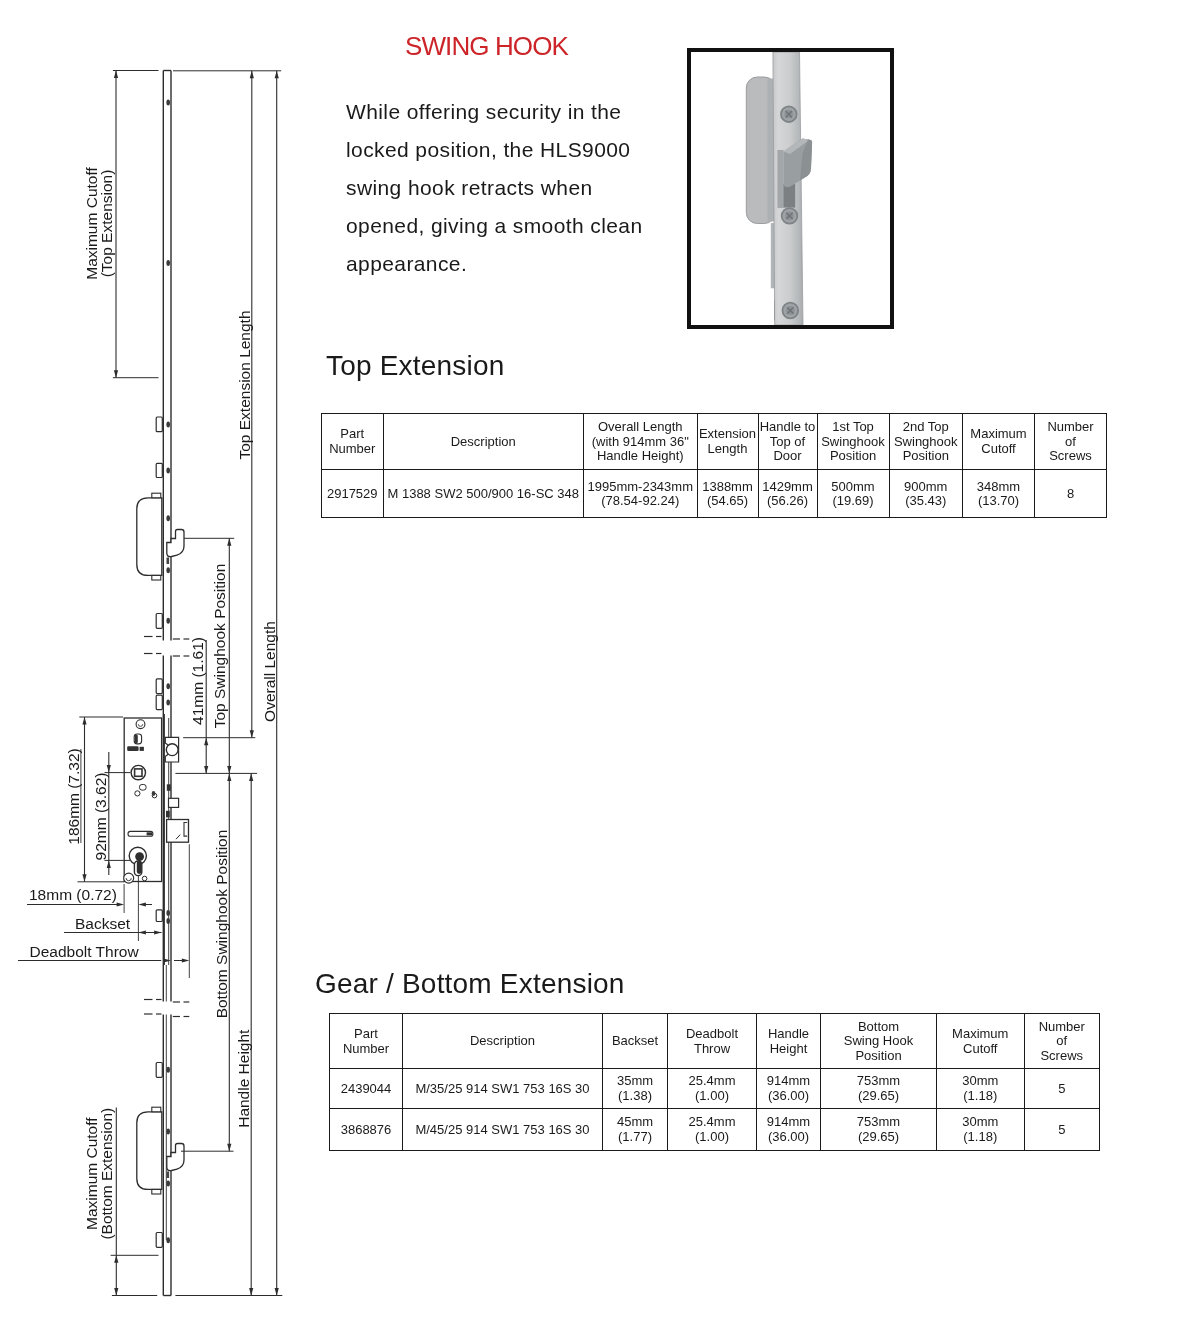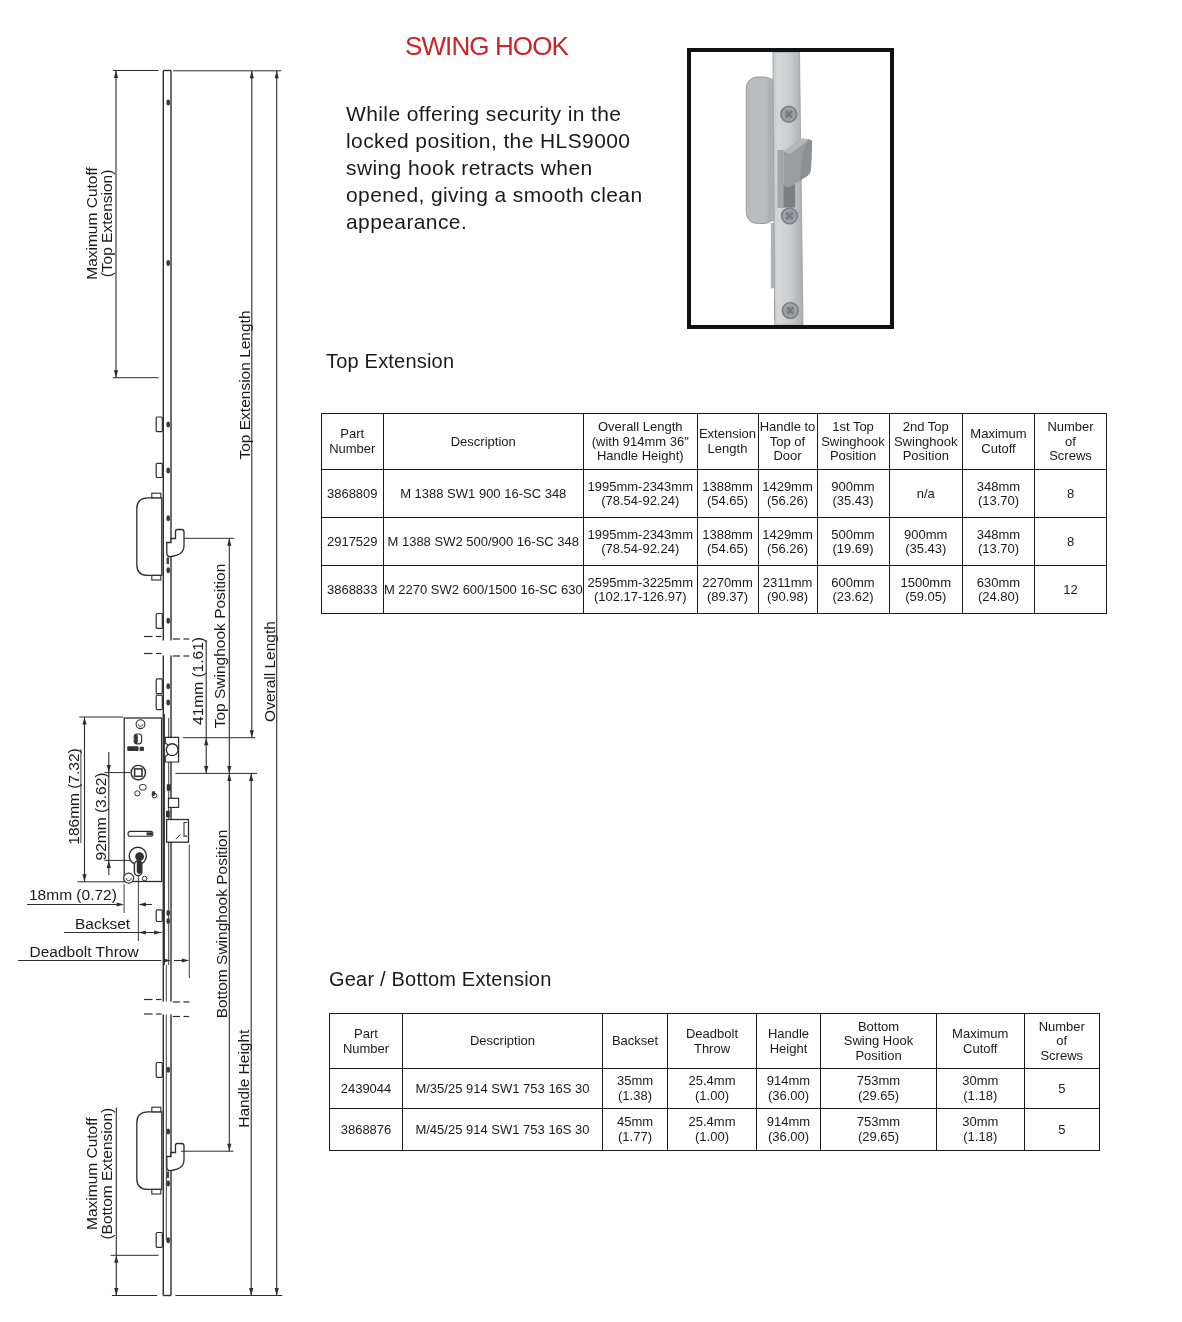--- a/index.html
+++ b/index.html
@@ -1,18 +1,18 @@
 <!DOCTYPE html>
 <html><head><meta charset="utf-8">
 <style>
 html,body{margin:0;padding:0;background:#fff}
 body{width:1182px;height:1322px;position:relative;font-family:"Liberation Sans",sans-serif;color:#1a1a1a}
 table{font-size:13px;line-height:14.6px;color:#1a1a1a}
 td{border:1.5px solid #1a1a1a;text-align:center;vertical-align:middle;padding:1.5px 0 0 0;overflow:visible;white-space:nowrap}
-.title{position:absolute;font-size:20px;letter-spacing:0.2px}
+.title{position:absolute;font-size:28px;letter-spacing:0.2px}
 </style></head>
 <body>
 <svg width="320" height="1322" viewBox="0 0 320 1322" style="position:absolute;left:0;top:0" font-family="Liberation Sans, sans-serif">
     <line x1="163.3" y1="70.5" x2="163.3" y2="640.5" stroke="#2d2d2d" stroke-width="1.4"></line>
 <line x1="163.3" y1="655.5" x2="163.3" y2="1001.5" stroke="#2d2d2d" stroke-width="1.4"></line>
 <line x1="163.3" y1="1014.5" x2="163.3" y2="1295.5" stroke="#2d2d2d" stroke-width="1.4"></line>
 <line x1="171.0" y1="70.5" x2="171.0" y2="640.5" stroke="#2d2d2d" stroke-width="1.4"></line>
 <line x1="171.0" y1="655.5" x2="171.0" y2="1001.5" stroke="#2d2d2d" stroke-width="1.4"></line>
 <line x1="171.0" y1="1014.5" x2="171.0" y2="1295.5" stroke="#2d2d2d" stroke-width="1.4"></line>
 <line x1="164.5" y1="714" x2="164.5" y2="965" stroke="#2d2d2d" stroke-width="0.9"></line>
@@ -171,21 +171,21 @@
 <polygon points="138.4,932.5 145.9,930.4 145.9,934.6" fill="#2d2d2d"></polygon>
 <polygon points="161.6,932.5 154.1,930.4 154.1,934.6" fill="#2d2d2d"></polygon>
 <text x="29.5" y="956.5" font-size="15.5" fill="#1a1a1a">Deadbolt Throw</text>
 <line x1="18" y1="960.5" x2="161.3" y2="960.5" stroke="#2d2d2d" stroke-width="1.0"></line>
 <polygon points="171.0,960.5 163.5,958.4 163.5,962.6" fill="#2d2d2d"></polygon>
 <line x1="174" y1="960.5" x2="182.3" y2="960.5" stroke="#2d2d2d" stroke-width="1.0"></line>
 <polygon points="189.3,960.5 181.8,958.4 181.8,962.6" fill="#2d2d2d"></polygon>
 <line x1="189.3" y1="844.2" x2="189.3" y2="978" stroke="#2d2d2d" stroke-width="0.9"></line>
   </svg>
 <div style="position:absolute;left:405px;top:31px;font-size:26px;color:#cc2428;letter-spacing:-0.9px">SWING HOOK</div>
-<div style="position:absolute;left:346px;top:100px;font-size:21px;line-height:27px;letter-spacing:0.4px">While offering security in the<br>locked position, the HLS9000<br>swing hook retracts when<br>opened, giving a smooth clean<br>appearance.</div>
+<div style="position:absolute;left:346px;top:93px;font-size:21px;line-height:38px;letter-spacing:0.4px">While offering security in the<br>locked position, the HLS9000<br>swing hook retracts when<br>opened, giving a smooth clean<br>appearance.</div>
 <div style="position:absolute;left:687px;top:48px;width:198.5px;height:273px;border:4.5px solid #111;background:#fff"><svg width="198.5" height="273" viewBox="0 0 198.5 273">
       <defs>
         <linearGradient id="barg" x1="0" y1="0" x2="1" y2="0">
           <stop offset="0" stop-color="#c6c8ca"></stop>
           <stop offset="0.18" stop-color="#d5d6d7"></stop>
           <stop offset="0.55" stop-color="#cbcdce"></stop>
           <stop offset="0.85" stop-color="#b6b9bb"></stop>
           <stop offset="1" stop-color="#aaadaf"></stop>
         </linearGradient>
       </defs>
@@ -231,55 +231,33 @@
         <td style="height:54px">Description</td>
         <td style="height:54px">Overall Length<br>(with 914mm 36"<br>Handle Height)</td>
         <td style="height:54px">Extension<br>Length</td>
         <td style="height:54px">Handle to<br>Top of<br>Door</td>
         <td style="height:54px">1st Top<br>Swinghook<br>Position</td>
         <td style="height:54px">2nd Top<br>Swinghook<br>Position</td>
         <td style="height:54px">Maximum<br>Cutoff</td>
         <td style="height:54px">Number<br>of<br>Screws</td>
       </tr>
       <tr>
-        <td style="height:45.55px">3868809</td>
-        <td style="height:45.55px">M 1388 SW1 900 16-SC 348</td>
-        <td style="height:45.55px">1995mm-2343mm<br>(78.54-92.24)</td>
-        <td style="height:45.55px">1388mm<br>(54.65)</td>
-        <td style="height:45.55px">1429mm<br>(56.26)</td>
-        <td style="height:45.55px">900mm<br>(35.43)</td>
-        <td style="height:45.55px">n/a</td>
-        <td style="height:45.55px">348mm<br>(13.70)</td>
-        <td style="height:45.55px">8</td>
-      </tr>
-      <tr>
         <td style="height:45.55px">2917529</td>
         <td style="height:45.55px">M 1388 SW2 500/900 16-SC 348</td>
         <td style="height:45.55px">1995mm-2343mm<br>(78.54-92.24)</td>
         <td style="height:45.55px">1388mm<br>(54.65)</td>
         <td style="height:45.55px">1429mm<br>(56.26)</td>
         <td style="height:45.55px">500mm<br>(19.69)</td>
         <td style="height:45.55px">900mm<br>(35.43)</td>
         <td style="height:45.55px">348mm<br>(13.70)</td>
         <td style="height:45.55px">8</td>
       </tr>
-      <tr>
-        <td style="height:45.55px">3868833</td>
-        <td style="height:45.55px">M 2270 SW2 600/1500 16-SC 630</td>
-        <td style="height:45.55px">2595mm-3225mm<br>(102.17-126.97)</td>
-        <td style="height:45.55px">2270mm<br>(89.37)</td>
-        <td style="height:45.55px">2311mm<br>(90.98)</td>
-        <td style="height:45.55px">600mm<br>(23.62)</td>
-        <td style="height:45.55px">1500mm<br>(59.05)</td>
-        <td style="height:45.55px">630mm<br>(24.80)</td>
-        <td style="height:45.55px">12</td>
-      </tr>
     </tbody>
   </table>
-<div class="title" style="left:329px;top:968px">Gear / Bottom Extension</div>
+<div class="title" style="left:315px;top:968px">Gear / Bottom Extension</div>
 <table style="position:absolute;left:329px;top:1012.7px;border-collapse:collapse;table-layout:fixed;width:770.0px">
     <colgroup>
       <col style="width:73px">
       <col style="width:200px">
       <col style="width:65px">
       <col style="width:89px">
       <col style="width:64px">
       <col style="width:116px">
       <col style="width:87.5px">
       <col style="width:75.5px">

